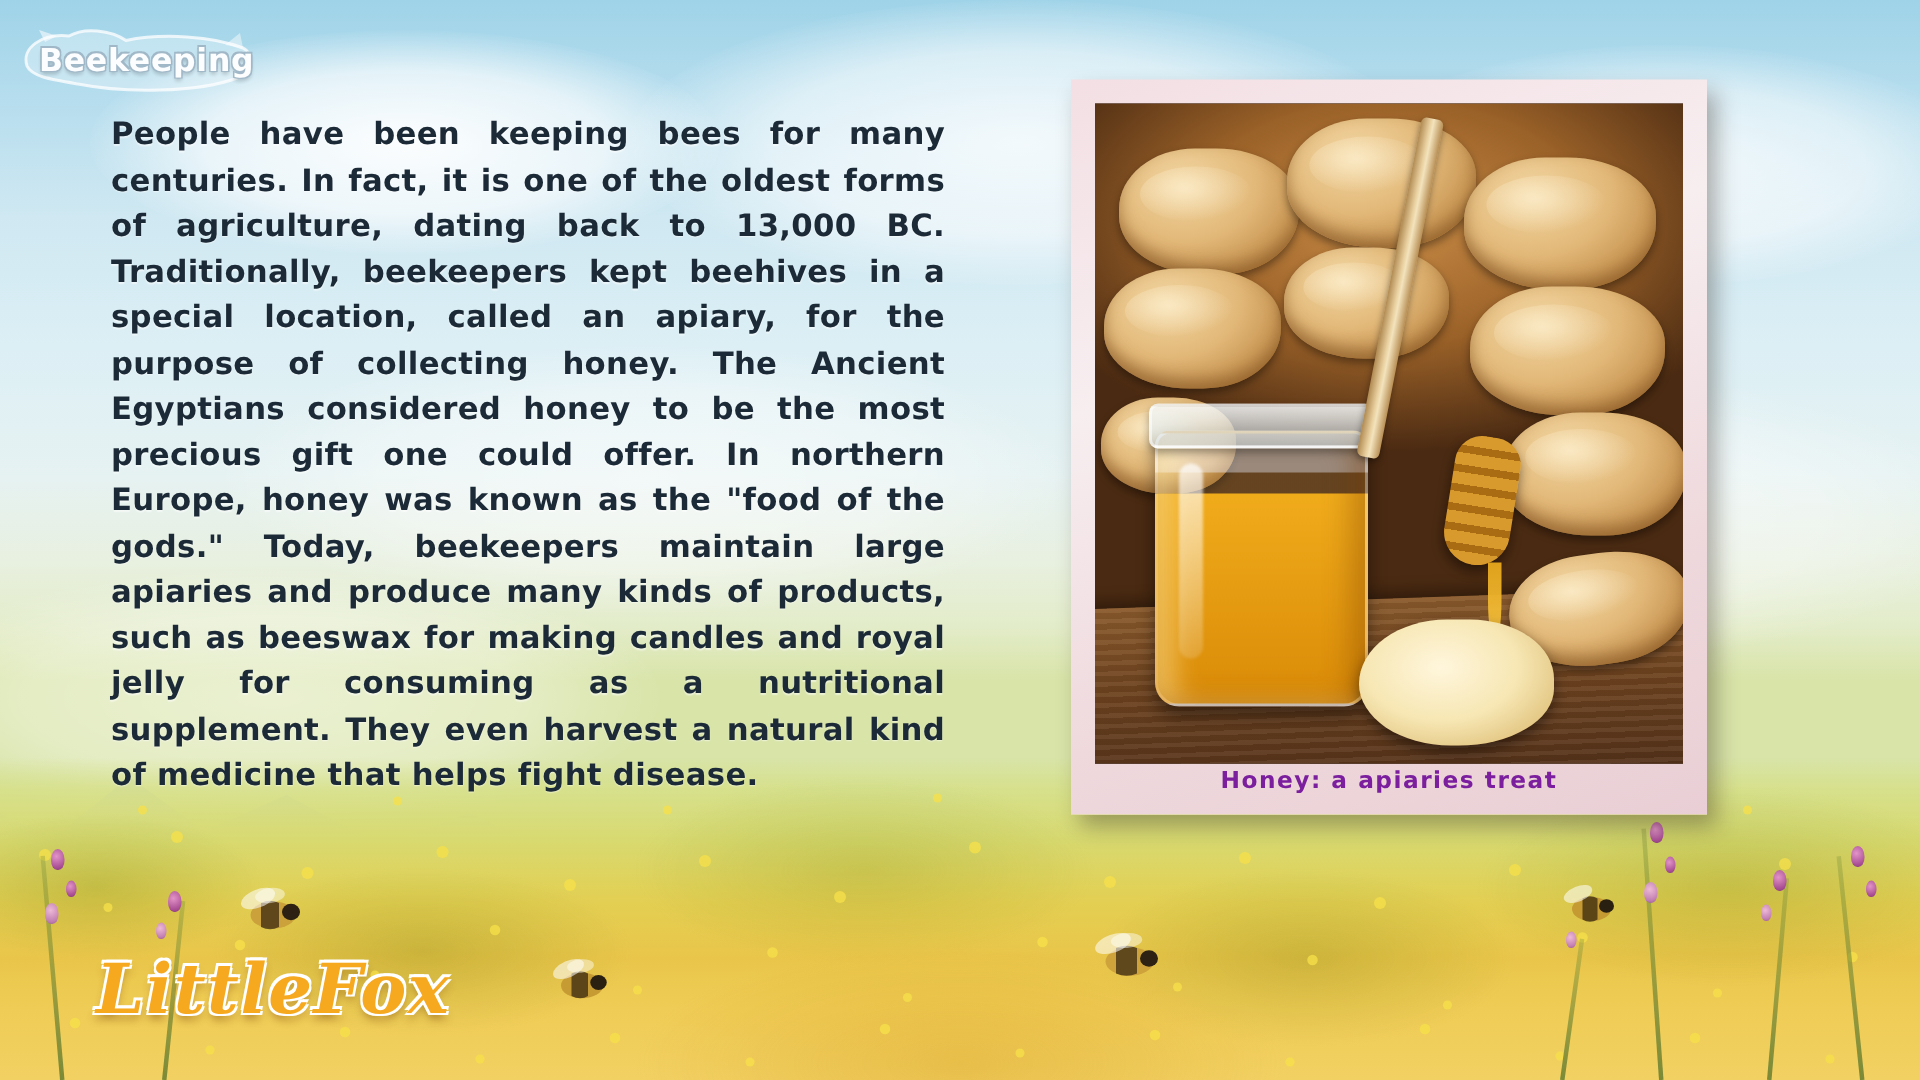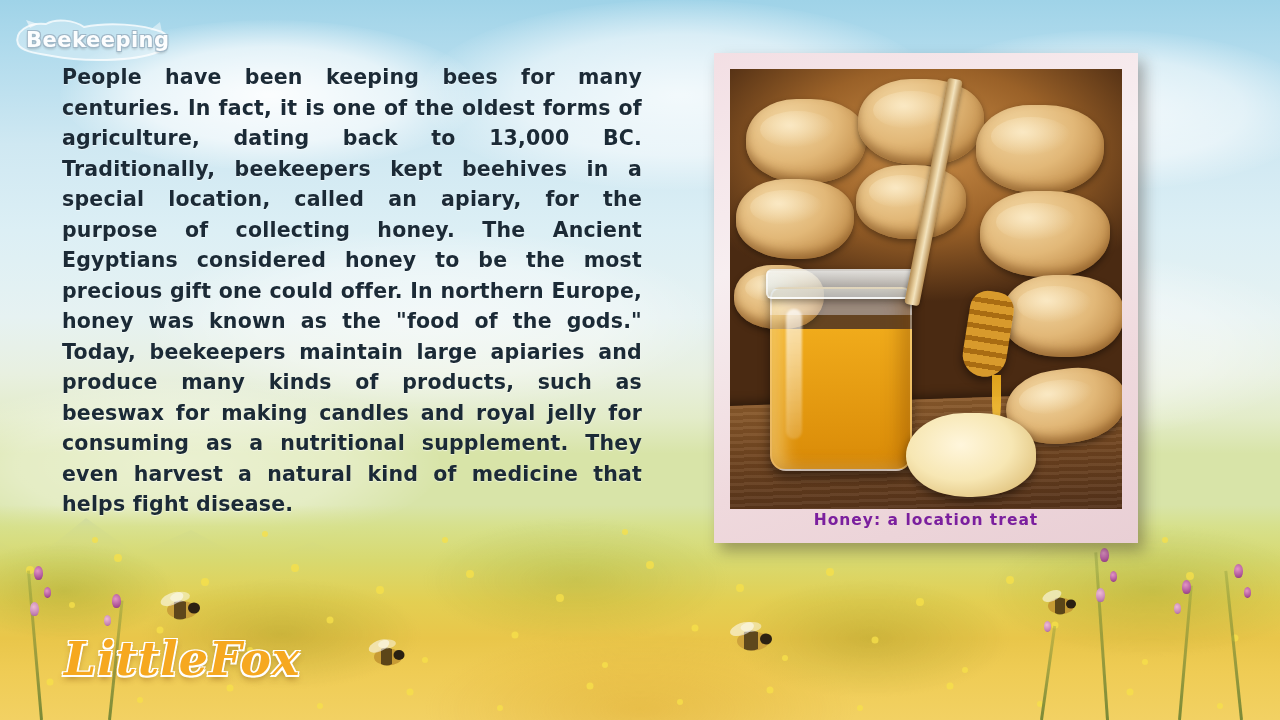--- a/index.html
+++ b/index.html
@@ -155,21 +155,21 @@
     width: 580px;
     color: #1b2a36;
     font-family: "DejaVu Sans", sans-serif;
     font-size: 20.5px;
     line-height: 30.5px;
     font-weight: bold;
     text-align: justify;
     letter-spacing: .2px;
     text-shadow: 0 1px 1px rgba(255,255,255,.55);
   }
-  .article p { margin: 0; }
+  .article p { margin: 12px; }
 
   
   .photo-card {
     position: absolute;
     left: 714px;
     top: 53px;
     width: 424px;
     height: 490px;
     background: linear-gradient(160deg, #f3dfe4 0%, #f7eef0 35%, #efd9dd 70%, #e9cfd5 100%);
     box-shadow: 6px 8px 14px rgba(40,30,20,.35);
@@ -466,18 +466,18 @@
       <div class="jar"></div>
       <div class="jar-lid"></div>
       <div class="jar-shine"></div>
 
       <div class="dipper-stick"></div>
       <div class="dipper-head"></div>
       <div class="drip"></div>
 
       <div class="butter-biscuit"></div>
     </div>
-    <div class="caption">Honey: a location treat</div>
+    <div class="caption">Honey: a apiaries treat</div>
   </div>
 
   <div class="title">LittleFox</div>
 
 </div>
 
 </body></html>

